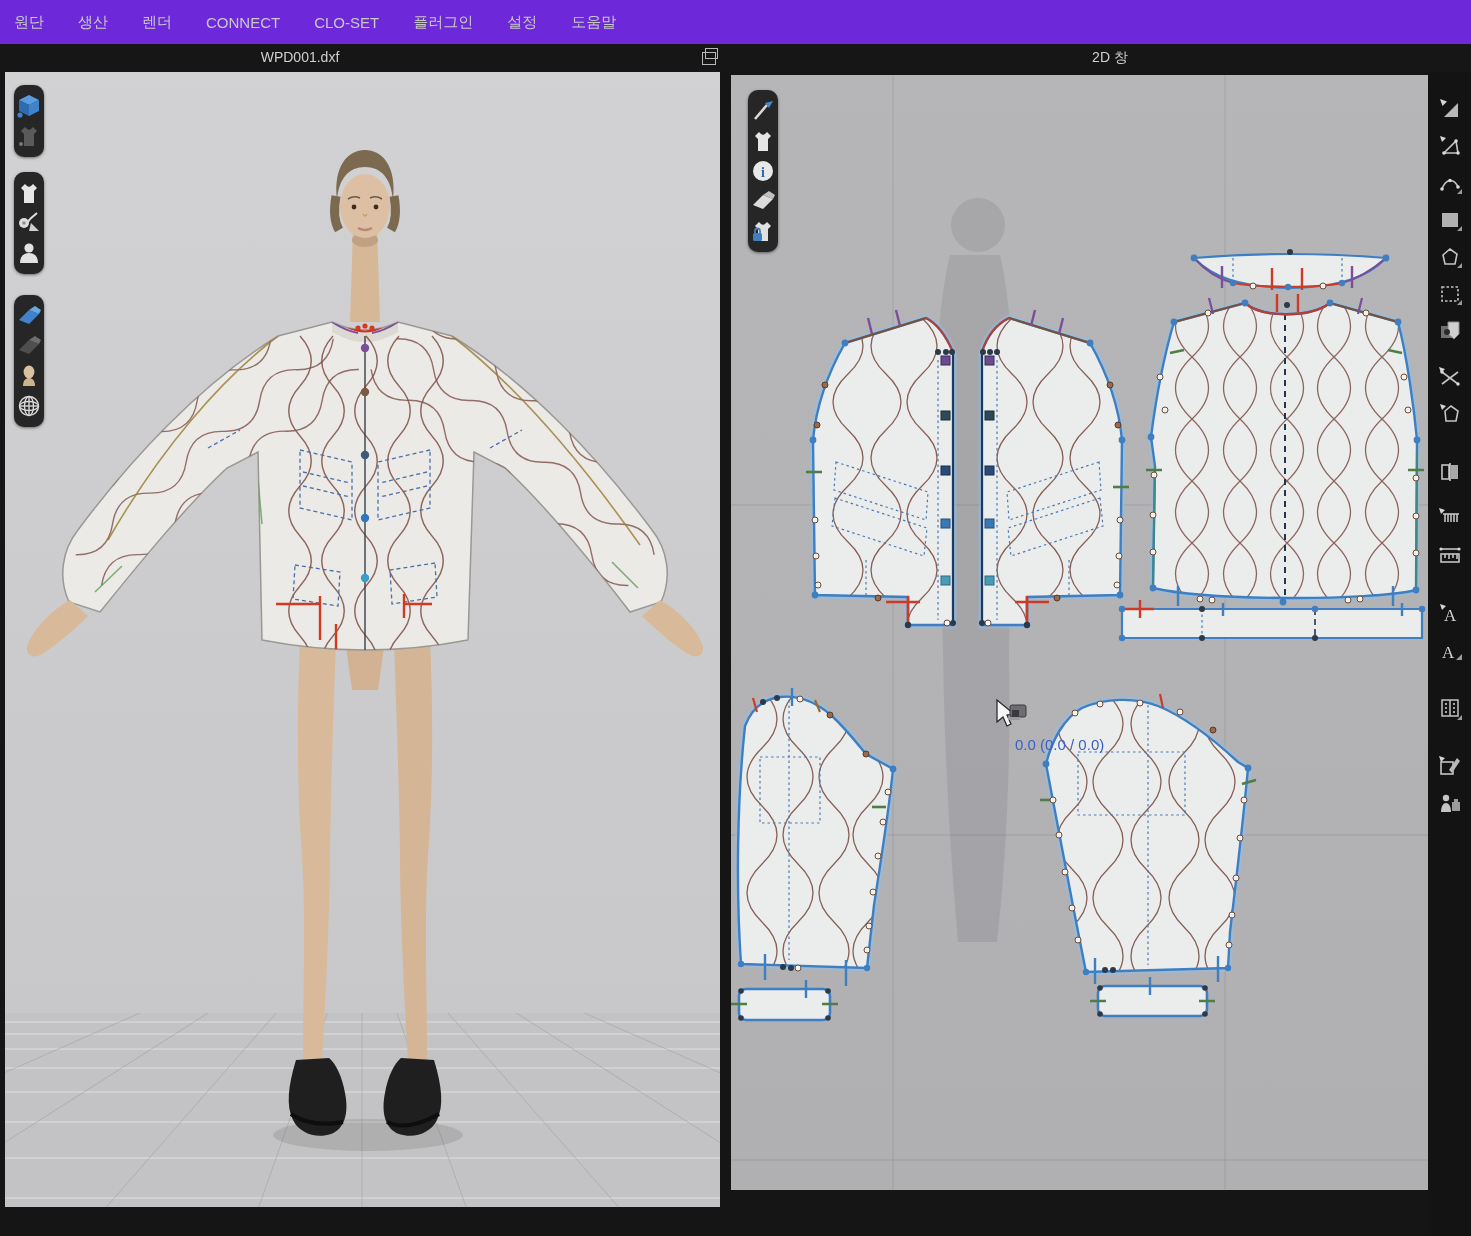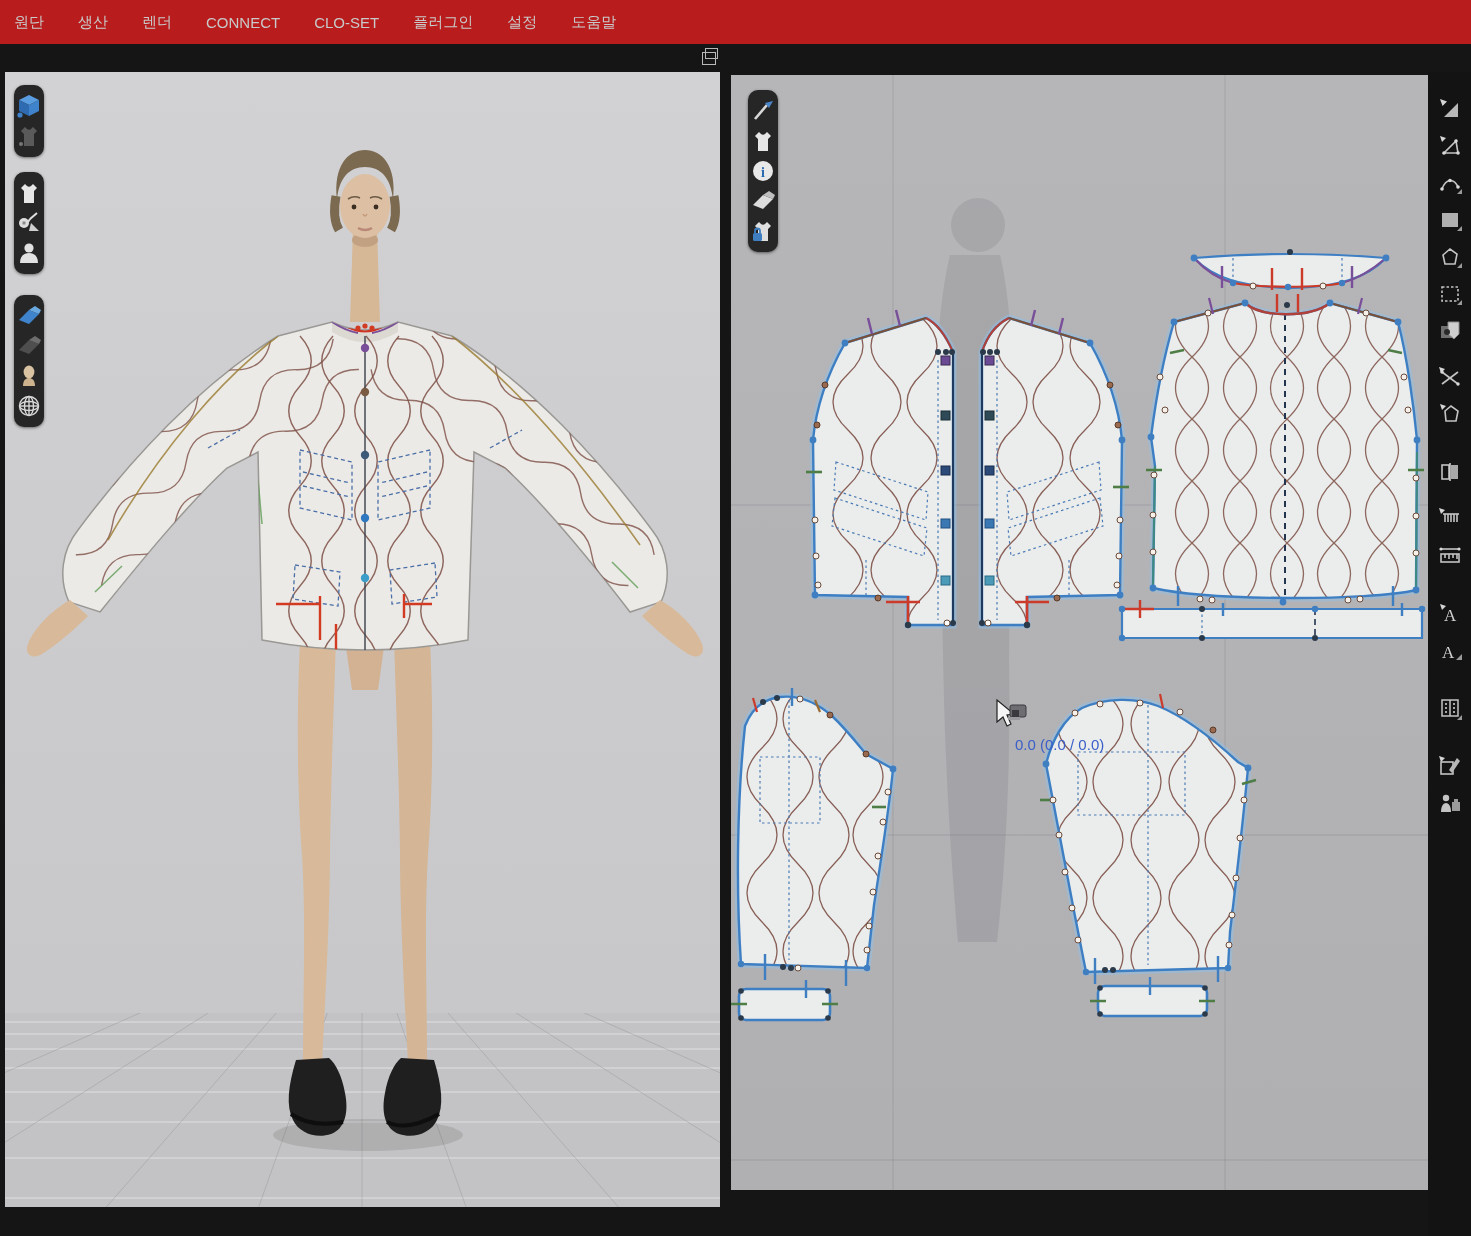--- a/index.html
+++ b/index.html
@@ -1,19 +1,19 @@
 <!DOCTYPE html>
 <html><head>
 <meta charset="utf-8">
 <style>
   html,body{margin:0;padding:0;background:#0d0d0d;}
   #screen{position:relative;width:1471px;height:1236px;background:#151515;overflow:hidden;
           font-family:"Liberation Sans","DejaVu Sans",sans-serif;}
   
-  .menubar{position:absolute;left:0;top:0;width:100%;height:44px;background:#b91c1c;
+  .menubar{position:absolute;left:0;top:0;width:100%;height:44px;background:#6d28d9;
            display:flex;align-items:center;gap:34px;padding-left:14px;box-sizing:border-box;}
   .menu-item{color:#c9c9c9;font-size:15px;cursor:default;white-space:nowrap;}
   .titlebar{position:absolute;left:0;top:44px;width:100%;height:28px;background:#161616;}
   .panel-title{position:absolute;color:#cfcfcf;font-size:14px;text-align:center;top:5px;}
   .t3d{left:5px;width:590px;}
   .t2d{left:760px;width:700px;}
   .restore-icon{position:absolute;left:702px;top:52px;width:12px;height:11px;
                 border:1.5px solid #b8b8b8;background:#161616;}
   .restore-icon:before{content:"";position:absolute;left:2px;top:-5px;width:11px;height:9px;
                 border:1.5px solid #b8b8b8;}
@@ -46,20 +46,24 @@
     <span class="menu-item">원단</span>
     <span class="menu-item">생산</span>
     <span class="menu-item">렌더</span>
     <span class="menu-item">CONNECT</span>
     <span class="menu-item">CLO-SET</span>
     <span class="menu-item">플러그인</span>
     <span class="menu-item">설정</span>
     <span class="menu-item">도움말</span>
   </div>
 
+  <div class="titlebar">
+    <div class="panel-title t3d">WPD001.dxf</div>
+    <div class="panel-title t2d">2D 창</div>
+  </div>
   <div class="restore-icon"></div>
 
   <div class="view3d">
     <svg width="715" height="1135" viewBox="5 72 715 1135">
       <defs>
         <clipPath id="clipFloor">
             <rect x="5" y="1013" width="715" height="196"></rect>
           </clipPath>
         <path id="jk" d="M 332,322 Q 365,338 398,322 L 452,336 C 530,384 600,460 652,530 C 668,550 672,578 661,602 L 630,612 C 590,560 545,505 505,468 L 474,452 L 468,640 Q 365,660 262,640 L 258,452 L 227,468 C 187,505 142,560 100,612 L 69,602 C 58,578 62,550 78,530 C 130,460 200,384 278,336 Z"></path>
         <clipPath id="clipJk">

